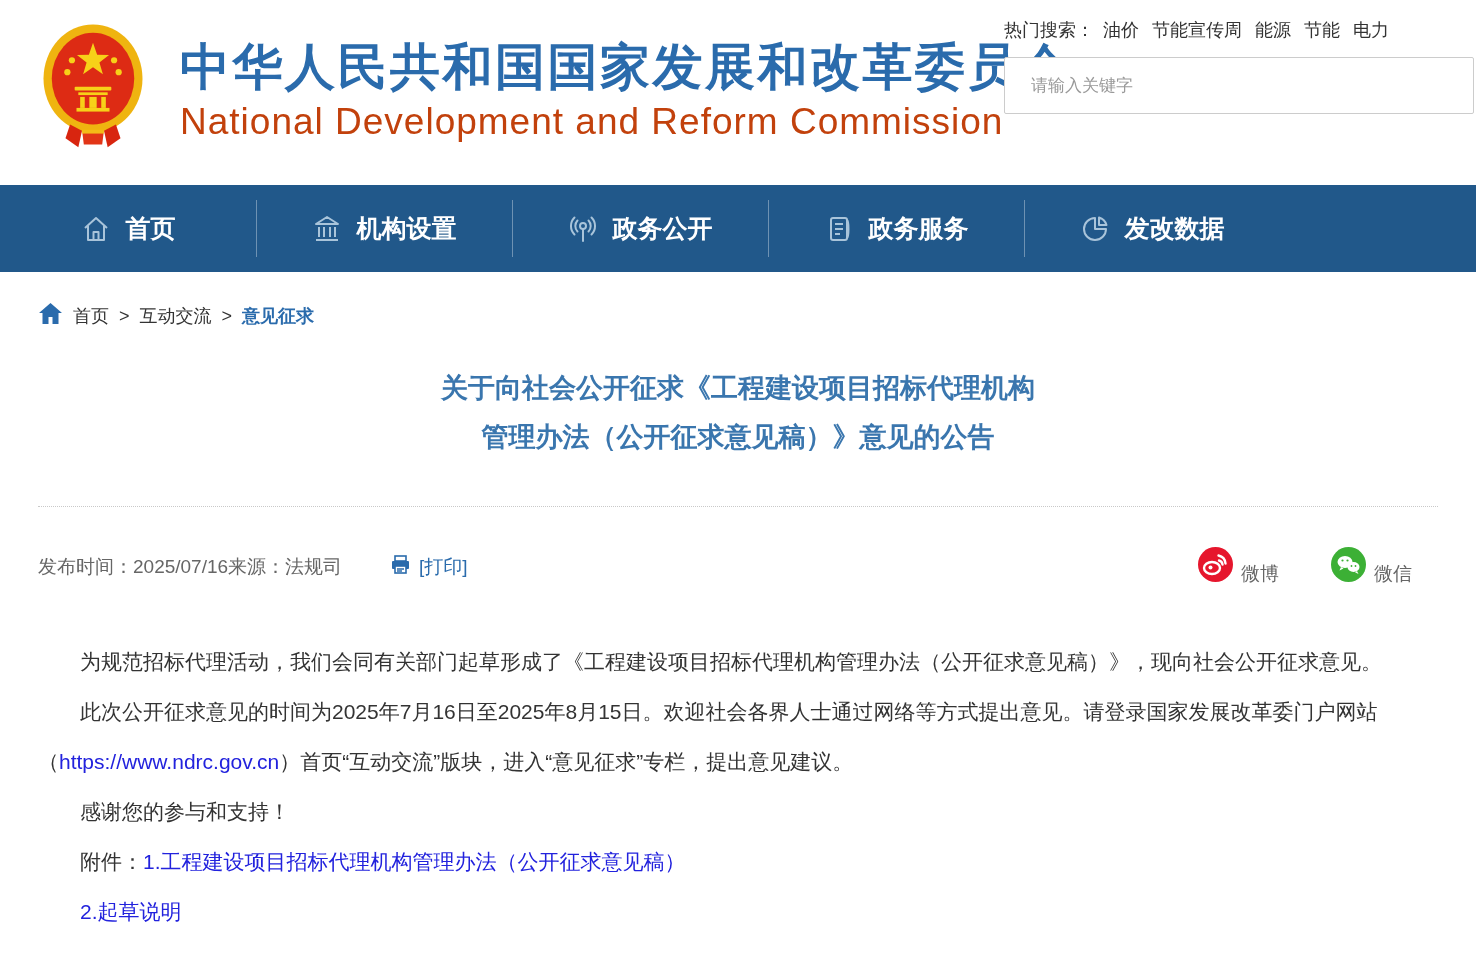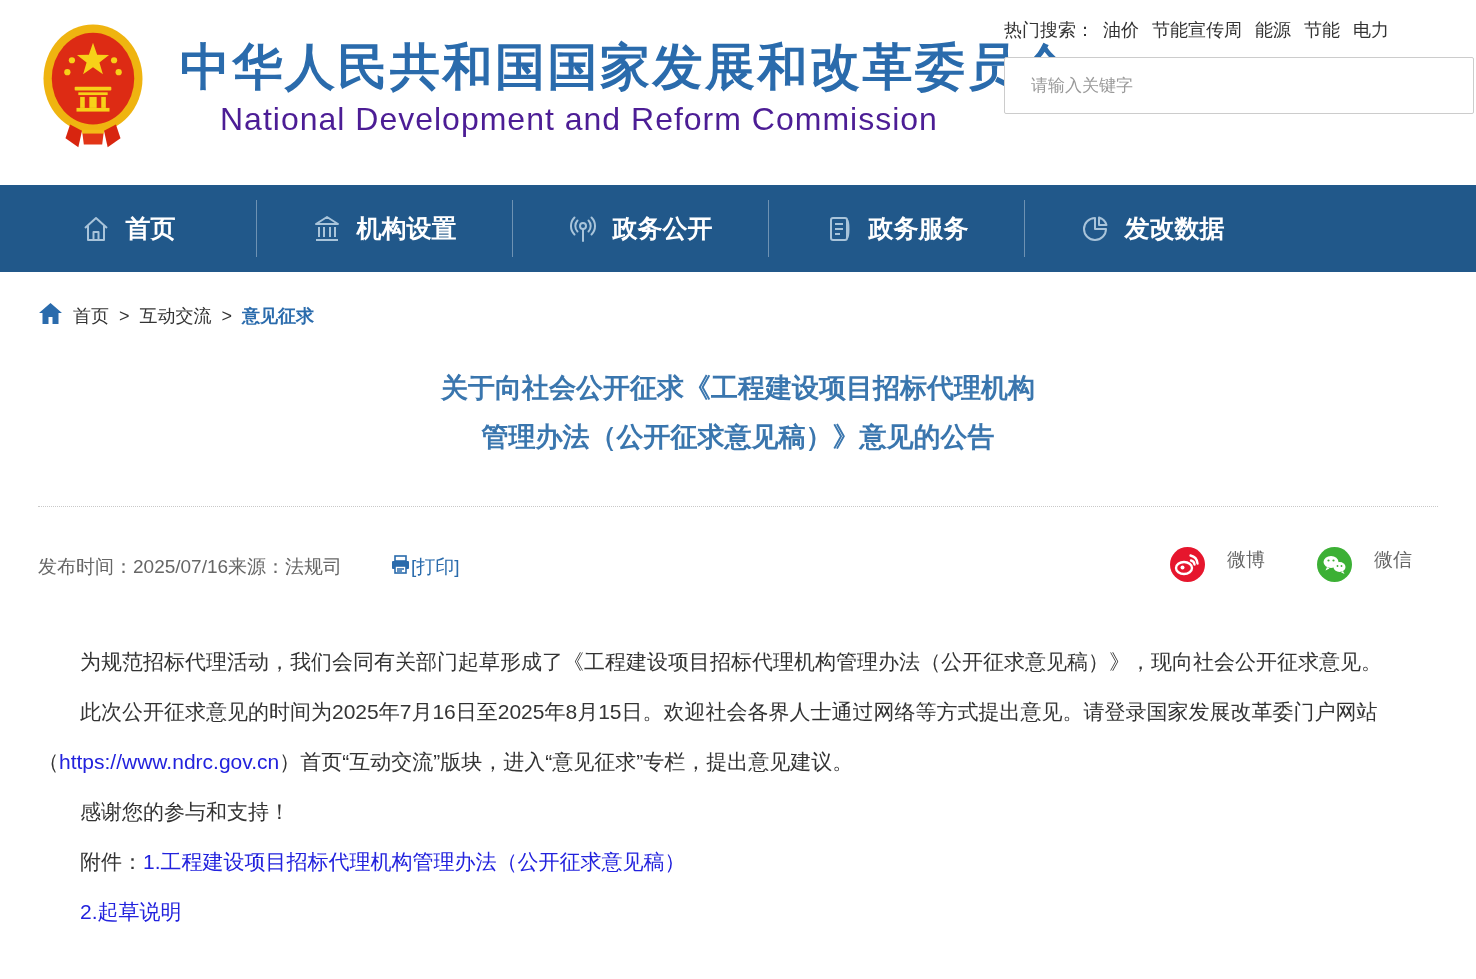--- a/index.html
+++ b/index.html
@@ -14,22 +14,22 @@
 
   
   .header { position: relative; height: 185px; background: #fff; }
   .logo { position: absolute; left: 38px; top: 20px; }
   .titles { position: absolute; left: 180px; top: 40px; }
   .title-cn {
     font-size: 50px; font-weight: bold; color: #2a6bac;
     letter-spacing: 2.5px; white-space: nowrap; line-height: 1.1;
   }
   .title-en {
-    font-size: 32px; color: #4c1d95; margin-top: 6px;
-    letter-spacing: 1px; white-space: nowrap; margin-left: 40px;
+    font-size: 37px; color: #c2410c; margin-top: 6px;
+    letter-spacing: 1px; white-space: nowrap;
   }
   .search-area { position: absolute; left: 1004px; top: 18px; width: 431px; }
   .hot-row { font-size: 18px; color: #333; white-space: nowrap; }
   .hot-row a { color: #333; margin-left: 13px; }
   .hot-row a:first-of-type { margin-left: 9px; }
   .search-input {
     margin-top: 15px; width: 470px; height: 57px;
     border: 1px solid #ccc; border-radius: 2px;
     font-size: 17px; color: #555; padding: 0 0 0 26px; outline: none;
     font-family: "Liberation Sans", "DejaVu Sans", sans-serif;
@@ -65,24 +65,24 @@
   }
   .article-title span { display: block; }
 
   .divider { border-top: 1px dotted #c9c9c9; margin-top: 44px; }
 
   .meta-row {
     margin-top: 40px; height: 40px; display: flex; align-items: center;
     font-size: 19px; color: #666;
   }
   .meta-source { }
-  .print-group { margin-left: 48px; display: flex; align-items: flex-end; gap: 0; }
+  .print-group { margin-left: 48px; display: flex; align-items: flex-end; gap: 8px; }
   .print-link { color: #2a6bac; font-size: 19px; }
   .share-group { margin-left: auto; margin-right: 26px; display: flex; align-items: center; }
-  .share-btn { display: flex; align-items: flex-start; gap: 22px; cursor: pointer; }
+  .share-btn { display: flex; align-items: flex-end; gap: 8px; cursor: pointer; }
   .share-btn + .share-btn { margin-left: 52px; }
   .share-label { color: #666; font-size: 19px; }
 
   .article-body { margin-top: 50px; font-size: 21px; color: #333; line-height: 50px; }
   .article-body p { margin: 0; text-indent: 2em; }
   .article-body a.body-link { color: #2222dd; }
   .attach-line2 { text-indent: 5em; }
 </style>
 </head>
 <body>

